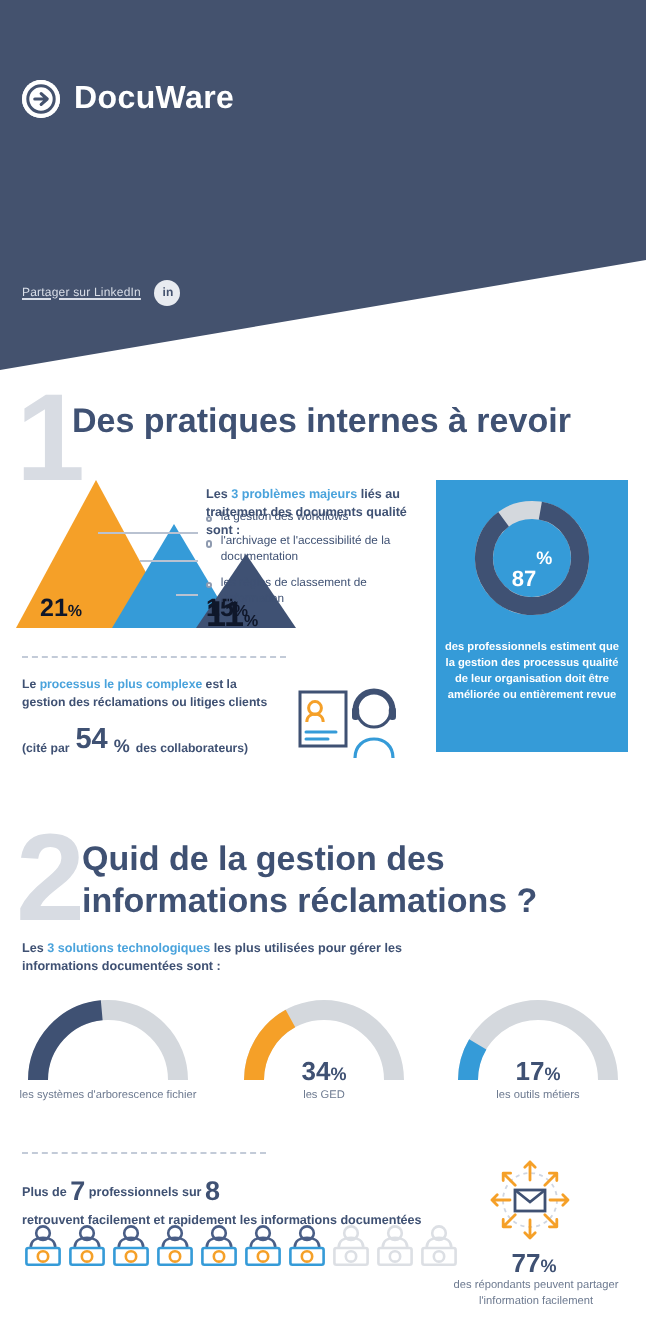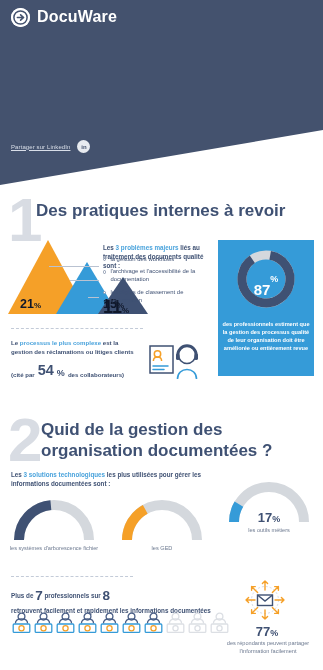--- a/index.html
+++ b/index.html
@@ -12,21 +12,21 @@
     position:relative;
   }
   .page { position:relative; width:323px; height:670px; overflow:hidden; background:#fff; }
 
   
   .header {
     position:absolute; left:0; top:0; width:323px; height:185px;
     background:#44526e;
     clip-path: polygon(0 0, 323px 0, 323px 130px, 0 185px);
   }
-  .logo-row { position:absolute; left:11px; top:8px; display:flex; gap:7px; }
+  .logo-row { position:absolute; left:11px; top:40px; display:flex; align-items:center; gap:7px; }
   .logo-mark { width:19px; height:19px; border-radius:50%; background:#fff; position:relative; flex:none; }
   .logo-mark svg { position:absolute; left:0; top:0; }
   .logo-text { color:#fff; font-size:16px; font-weight:bold; letter-spacing:.2px; }
 
   .headline {
     position:absolute; left:11px; top:58px; width:288px;
     color:#ffffff; font-size:17.5px; font-weight:bold; line-height:1.27;
   }
   .share-row { position:absolute; left:11px; top:140px; display:flex; align-items:center; gap:7px; }
   .share-link {
@@ -188,21 +188,21 @@
     </div>
   </div>
 
   <div class="bluecard">
     <div class="donut-wrap">
       <svg width="62" height="62" viewBox="0 0 62 62">
         <circle cx="31" cy="31" r="24" fill="none" stroke="#d4d8dd" stroke-width="9"></circle>
         <circle cx="31" cy="31" r="24" fill="none" stroke="#3f5173" stroke-width="9" stroke-dasharray="131.2 150.8" stroke-dashoffset="0" transform="rotate(-80 31 31)"></circle>
       </svg>
       <div class="donut-val">
-        <span style="font-size:15px;margin-top:21px;">87</span>
+        <span style="font-size:11px;margin-top:21px;">87</span>
           <span>%</span>
       </div>
     </div>
     <div class="card-cap">des professionnels estiment que la gestion des processus qualité de leur organisation doit être améliorée ou entièrement revue</div>
   </div>
 
   <div class="dotted" style="left:11px; top:328px; width:132px;"></div>
 
   <div class="proc-txt">
     <span>Le </span><span class="hl">processus le plus complexe</span><span> est la gestion des réclamations ou litiges clients</span>
@@ -222,43 +222,46 @@
       <path d="M5 23 h15 M5 26.5 h11" stroke="#359bd8" stroke-width="1.5" stroke-linecap="round"></path>
       <circle cx="39" cy="12" r="8.5" fill="none" stroke="#3f5173" stroke-width="1.6"></circle>
       <path d="M29.5 12 a9.5 9.5 0 0 1 19 0" fill="none" stroke="#3f5173" stroke-width="2.4"></path>
       <rect x="28" y="10.5" width="3.6" height="6.5" rx="1.6" fill="#3f5173"></rect>
       <rect x="46.4" y="10.5" width="3.6" height="6.5" rx="1.6" fill="#3f5173"></rect>
       <path d="M29.5 36 c0-6 4.3-9.5 9.5-9.5 s9.5 3.5 9.5 9.5" fill="none" stroke="#359bd8" stroke-width="1.6"></path>
     </svg>
   </div>
 
   <div class="big-num" style="left:8px; top:416px;">2</div>
-  <div class="sec-title" style="left:41px; top:419px; width:250px;">Quid de la gestion des organisation documentées ?</div>
+  <div class="sec-title" style="left:41px; top:419px; width:250px;">Quid de la gestion des informations réclamations ?</div>
 
   <div class="lead" style="left:11px; top:470px; width:195px;">
     <span>Les </span><span class="hl">3 solutions technologiques</span><span> les plus utilisées pour gérer les informations documentées sont :</span>
   </div>
 
   <div class="gauge" style="left:4px; top:494px;">
     <svg width="100" height="48" viewBox="0 0 100 48">
       <path d="M15 46 a35 35 0 0 1 70 0" fill="none" stroke="#d4d8dd" stroke-width="10" stroke-linecap="butt"></path>
       <path d="M15 46 a35 35 0 0 1 70 0" fill="none" stroke="#3f5173" stroke-width="10" stroke-dasharray="51.7 58.3" stroke-linecap="butt"></path>
     </svg>
     <div class="g-cap">les systèmes d'arborescence fichier</div>
   </div>
 
   <div class="gauge" style="left:112px; top:494px;">
     <svg width="100" height="48" viewBox="0 0 100 48">
       <path d="M15 46 a35 35 0 0 1 70 0" fill="none" stroke="#d4d8dd" stroke-width="10" stroke-linecap="butt"></path>
       <path d="M15 46 a35 35 0 0 1 70 0" fill="none" stroke="#f5a028" stroke-width="10" stroke-dasharray="37.4 72.6" stroke-linecap="butt"></path>
     </svg>
+    <div class="g-val">
+      <span style="font-size:13px;">34</span><span>%</span>
+    </div>
     <div class="g-cap">les GED</div>
   </div>
 
-  <div class="gauge" style="left:219px; top:476px;">
+  <div class="gauge" style="left:219px; top:494px;">
     <svg width="100" height="48" viewBox="0 0 100 48">
       <path d="M15 46 a35 35 0 0 1 70 0" fill="none" stroke="#d4d8dd" stroke-width="10" stroke-linecap="butt"></path>
       <path d="M15 46 a35 35 0 0 1 70 0" fill="none" stroke="#359bd8" stroke-width="10" stroke-dasharray="18.7 91.3" stroke-linecap="butt"></path>
     </svg>
     <div class="g-val">
       <span style="font-size:13px;">17</span><span>%</span>
     </div>
     <div class="g-cap">les outils métiers</div>
   </div>
 

